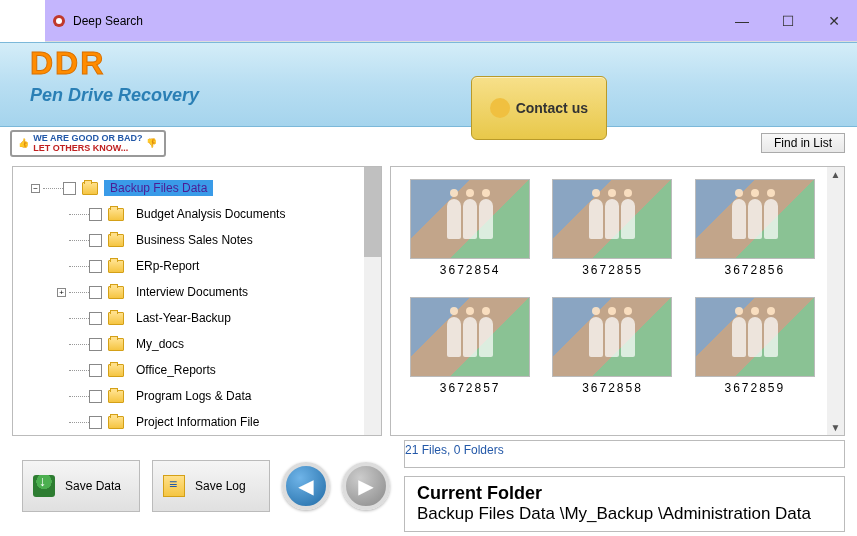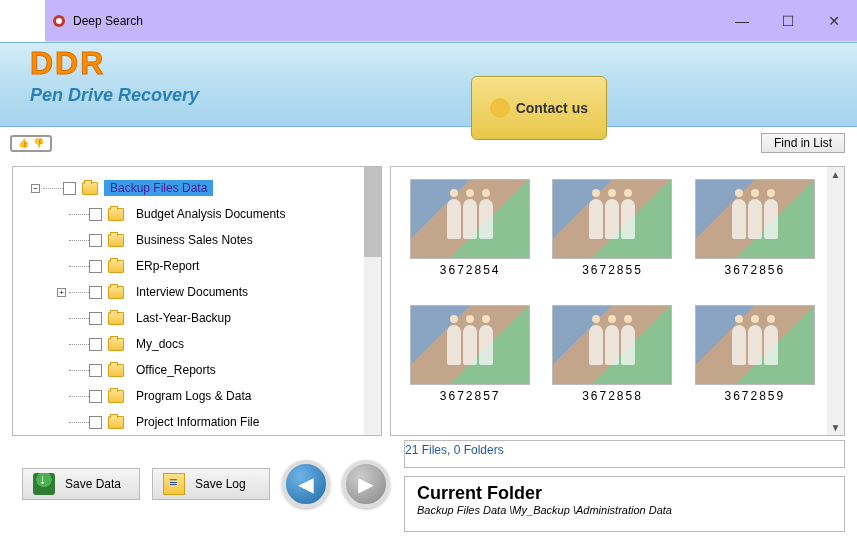--- a/index.html
+++ b/index.html
@@ -61,40 +61,40 @@
 .folder-icon::before { content:""; position:absolute; top:-3px; left:1px; width:6px; height:3px; background:#ffe08a; border:1px solid #d4a017; border-bottom:none; }
 .tree-item .label { padding: 1px 6px; }
 .tree-item.selected .label { background: #3a9be8; color: #4c1d95; }
 .tree-item.child { margin-left: 26px; }
 
 .thumb-panel {
   flex: 1; border: 1px solid #bbb; background: #fff; position: relative; overflow: hidden;
 }
 .thumb-scroll { position: absolute; right: 0; top: 0; width: 17px; height: 100%; background: #f0f0f0; display:flex; flex-direction:column; justify-content:space-between; align-items:center; padding:2px 0;}
 .thumb-scroll .arrow { font-size: 10px; color:#555; }
-.thumb-grid { display: grid; grid-template-columns: repeat(3, 1fr); gap: 28px 20px; padding: 12px 28px 12px 18px; }
+.thumb-grid { display: grid; grid-template-columns: repeat(3, 1fr); gap: 20px 20px; padding: 12px 28px 12px 18px; }
 .thumb { text-align: center; }
 .thumb-img {
   width: 120px; height: 80px; border: 1px solid #bbb; margin: 0 auto;
   background: linear-gradient(135deg,#8aa5c2 0 30%,#c2a58a 30% 60%,#8ac294 60% 100%);
   display:flex; align-items:center; justify-content:center; gap:2px;
 }
 .thumb-img .person { width:14px; height:40px; background:rgba(255,255,255,.7); border-radius:7px 7px 2px 2px; position:relative; }
 .thumb-img .person::before { content:""; position:absolute; top:-10px; left:3px; width:8px; height:8px; background:rgba(255,228,196,.9); border-radius:50%; }
 .thumb-name { font-size: 12px; letter-spacing: 2px; margin-top: 4px; }
 
 .status-bar { margin: 4px 12px 0 404px; border: 1px solid #bbb; height: 28px; font-size: 12px; color: #2358a8; text-align:left; line-height: 18px; }
 
 .folder-info { margin: 8px 12px 0 404px; border: 1px solid #bbb; padding: 6px 12px; min-height: 56px; }
 .folder-info .hdr { font-size: 18px; font-weight: bold; }
-.folder-info .path { font-size: 11px; font-style: italic; }
+.folder-info .path { font-size: 17px; }
 
 .bottom-buttons { position: absolute; left: 22px; top: 460px; display: flex; align-items: center; gap: 12px; }
 .action-btn {
-  width: 118px; height: 32px; border: 1px solid #bbb;
+  width: 118px; height: 52px; border: 1px solid #bbb;
   background: linear-gradient(180deg,#f5f5f5,#e0e0e0);
   display: flex; align-items: center; gap: 10px; padding: 0 10px;
   font-size: 12px;
 }
 .action-btn .ic { width: 22px; height: 22px; }
 .ic-save { background: radial-gradient(circle at 50% 30%, #4caf50 40%, #2e7d32 41%); border-radius:3px; position:relative;}
 .ic-save::after{content:"↓";position:absolute;color:#fff;font-weight:bold;left:6px;top:-2px;font-size:14px;}
 .ic-log { background: linear-gradient(180deg,#ffe08a,#f5c542); border:1px solid #d4a017; position:relative;}
 .ic-log::after{content:"≡";position:absolute;color:#2358a8;left:5px;top:0;font-size:14px;font-weight:bold;}
 .nav-circle {
@@ -125,20 +125,24 @@
   <div class="subtitle">Pen Drive Recovery</div>
   <div class="contact">
     <span class="contact-icon"></span>
     <span>Contact us</span>
   </div>
 </div>
 
 <div class="toolbar">
   <div class="feedback-banner">
     <span>👍</span>
+    <span>
+      <div class="line1">WE ARE GOOD OR BAD?</div>
+      <div class="line2">LET OTHERS KNOW...</div>
+    </span>
     <span>👎</span>
   </div>
   <button class="find-btn">Find in List</button>
 </div>
 
 <div class="content">
 
   <div class="tree-panel">
     <div class="tree" id="tree-container">
         <div class="tree-item selected">

